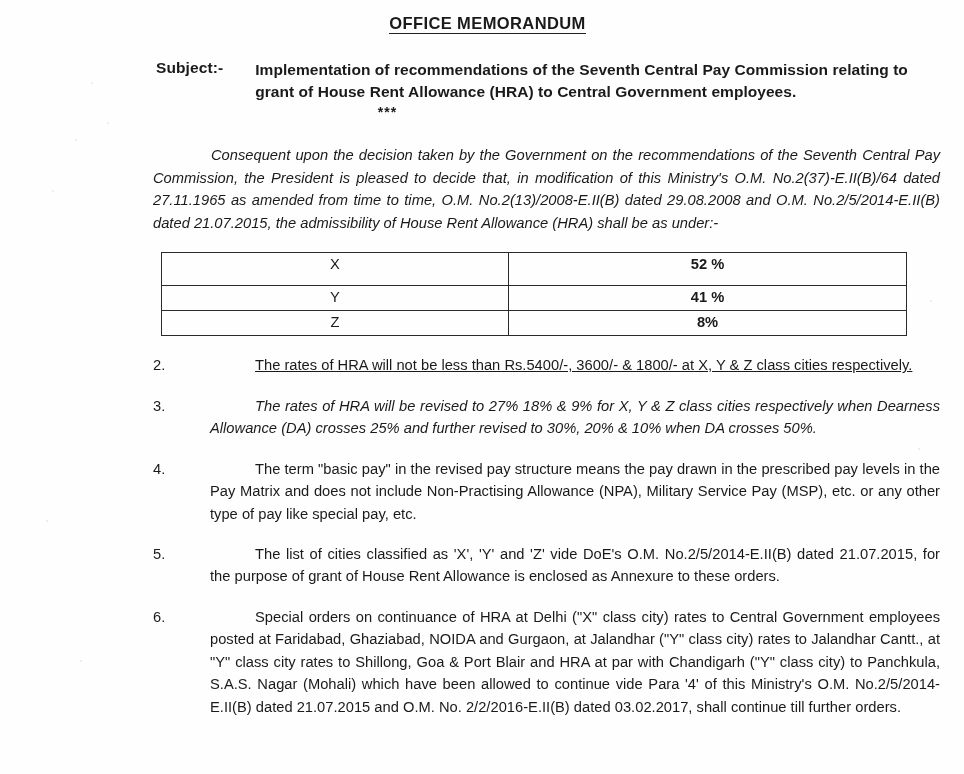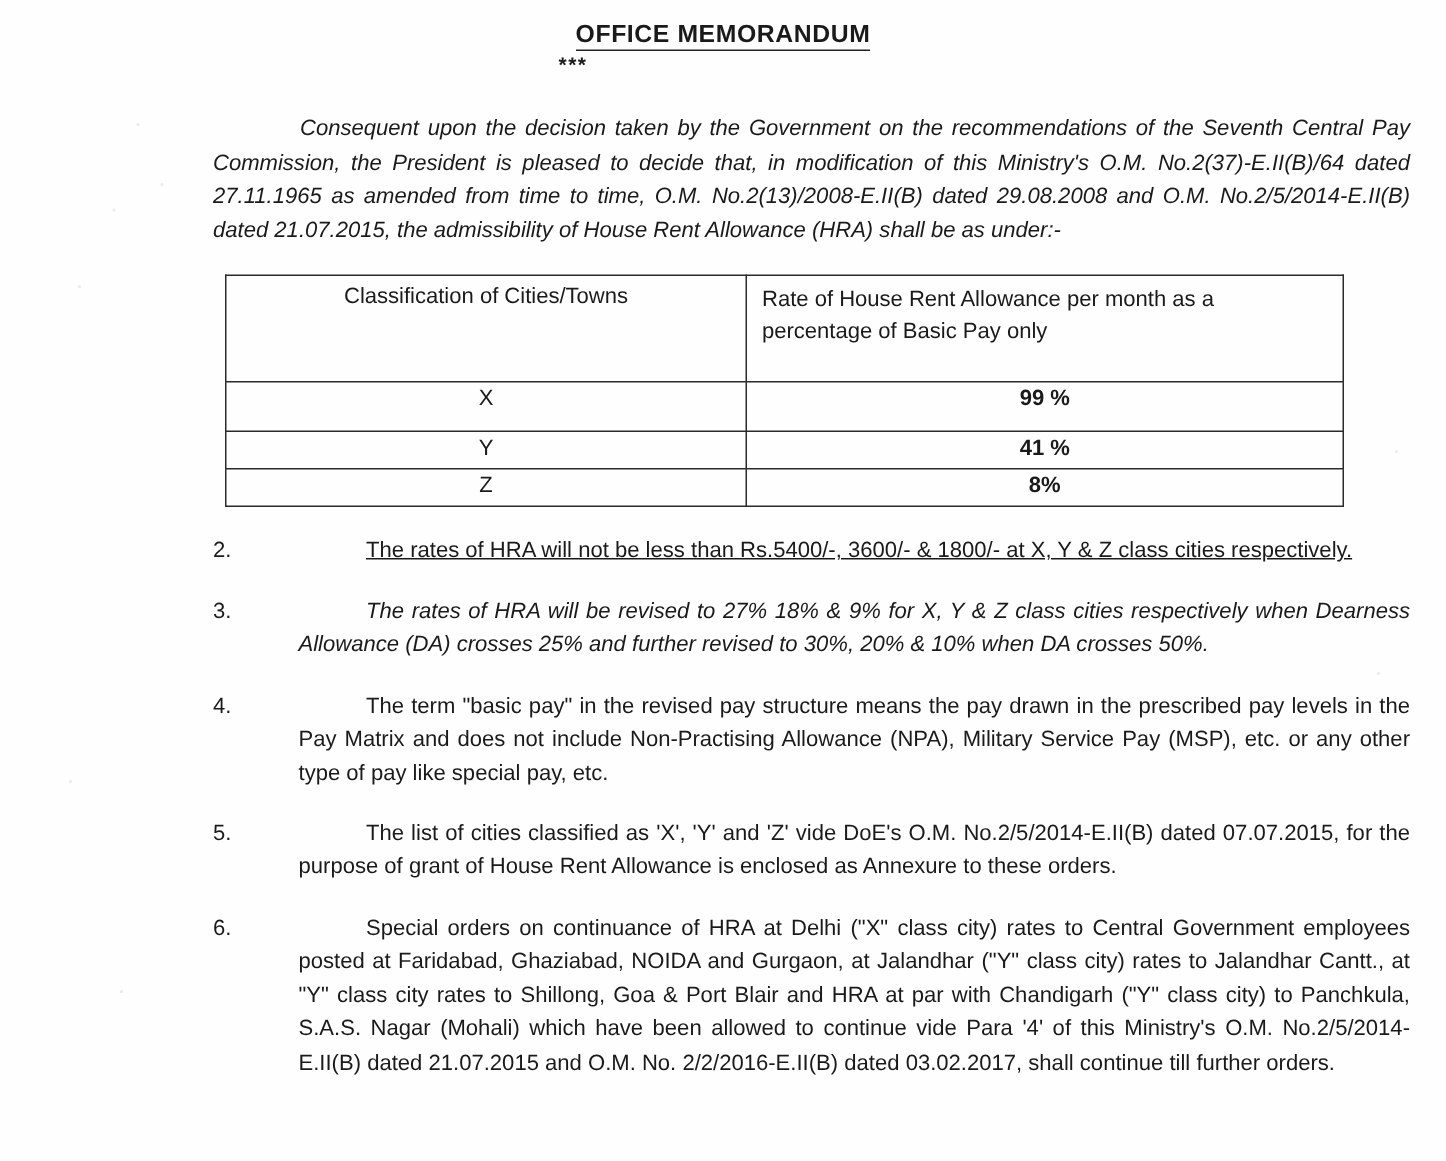--- a/index.html
+++ b/index.html
@@ -14,20 +14,21 @@
     color: #1a1a1a;
     overflow: hidden;
     position: relative;
   }
   .page {
     position: relative;
     width: 964px;
     height: 774px;
     box-sizing: border-box;
     background: #fefefe;
+    padding-left: 11px;
   }
 
   
   .title-wrap {
     text-align: center;
     padding-top: 14px;
   }
   .doc-title {
     display: inline-block;
     font-size: 16.5px;
@@ -161,35 +162,35 @@
   <div class="speckle" style="left:52px; top:190px;"></div>
   <div class="speckle" style="left:930px; top:300px;"></div>
   <div class="speckle" style="left:918px; top:448px;"></div>
   <div class="speckle" style="left:46px; top:520px;"></div>
   <div class="speckle" style="left:80px; top:660px;"></div>
 
   <div class="title-wrap">
     <span class="doc-title">OFFICE MEMORANDUM</span>
   </div>
 
+  <div class="subject-row">
+    <div class="subject-label">Subject:-</div>
+    <div class="subject-text">Implementation of recommendations of the Seventh Central Pay Commission relating to grant of House Rent Allowance (HRA) to Central Government employees.</div>
+  </div>
   <div class="stars">***</div>
 
   <div class="body-area">
 
     <p class="para lead">Consequent upon the decision taken by the Government on the recommendations of the Seventh Central Pay Commission, the President is pleased to decide that, in modification of this Ministry's O.M. No.2(37)-E.II(B)/64 dated 27.11.1965 as amended from time to time, O.M. No.2(13)/2008-E.II(B) dated 29.08.2008 and O.M. No.2/5/2014-E.II(B) dated 21.07.2015, the admissibility of House Rent Allowance (HRA) shall be as under:-</p>
 
     <table class="hra-table">
       <tbody>
-        <tr>
-          <td class="col-class head-cell left">Classification of Cities/Towns</td>
-          <td class="head-cell right">Rate of House Rent Allowance  per month as a percentage of Basic Pay only</td>
-        </tr>
         <tr class="row-x">
           <td class="col-class data-cell">X</td>
-          <td class="data-cell rate">99 %</td>
+          <td class="data-cell rate">52 %</td>
         </tr>
         <tr class="row-y">
           <td class="col-class data-cell">Y</td>
           <td class="data-cell rate">41 %</td>
         </tr>
         <tr class="row-z">
           <td class="col-class data-cell">Z</td>
           <td class="data-cell rate">8%</td>
         </tr>
       </tbody>
@@ -205,21 +206,21 @@
       <p class="para" style="text-indent: 45px; font-style: italic;">The rates of HRA will be revised to 27% 18% &amp; 9% for X, Y &amp; Z class cities respectively when Dearness Allowance (DA) crosses 25% and further revised to 30%, 20% &amp; 10% when DA crosses 50%.</p>
     </div>
 
     <div class="numbered">
       <div class="num">4.</div>
       <p class="para" style="text-indent: 45px;">The term "basic pay" in the revised pay structure means the pay drawn in the prescribed pay levels in the Pay Matrix and does not include Non-Practising Allowance (NPA), Military Service Pay (MSP), etc. or any other type of pay like special pay, etc.</p>
     </div>
 
     <div class="numbered">
       <div class="num">5.</div>
-      <p class="para" style="text-indent: 45px;">The list of cities classified as 'X', 'Y' and 'Z' vide DoE's O.M. No.2/5/2014-E.II(B) dated 07.07.2015, for the purpose of grant of House Rent Allowance is enclosed as Annexure to these orders.</p>
+      <p class="para" style="text-indent: 45px;">The list of cities classified as 'X', 'Y' and 'Z' vide DoE's O.M. No.2/5/2014-E.II(B) dated 21.07.2015, for the purpose of grant of House Rent Allowance is enclosed as Annexure to these orders.</p>
     </div>
 
     <div class="numbered">
       <div class="num">6.</div>
       <p class="para" style="text-indent: 45px;">Special orders on continuance of HRA at Delhi ("X" class city) rates to Central Government employees posted at Faridabad, Ghaziabad, NOIDA and Gurgaon,  at Jalandhar  ("Y" class city) rates to Jalandhar Cantt., at "Y" class city rates to Shillong, Goa &amp; Port Blair and HRA at par with Chandigarh ("Y" class city) to Panchkula, S.A.S. Nagar (Mohali) which have been allowed to continue vide Para '4' of this Ministry's O.M. No.2/5/2014-E.II(B) dated 21.07.2015 and O.M. No.  2/2/2016-E.II(B)   dated 03.02.2017, shall continue till further orders.</p>
     </div>
 
   </div>
 </div>
 

